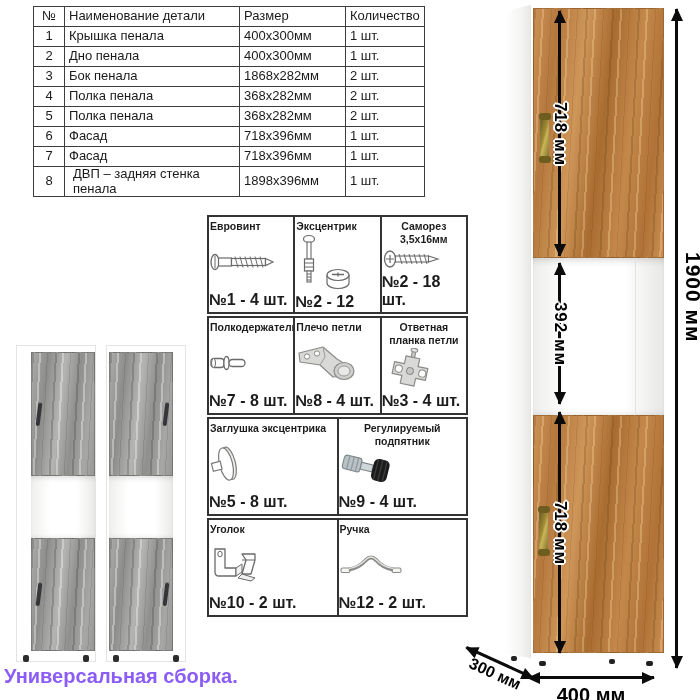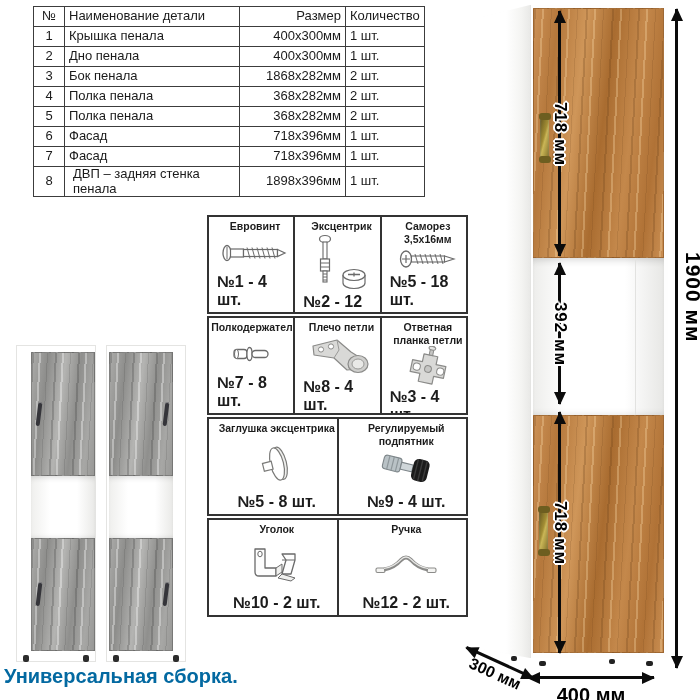--- a/index.html
+++ b/index.html
@@ -7,29 +7,29 @@
         font-family:"Liberation Sans",sans-serif;overflow:hidden;color:#1c1c1c;}
 
   
   .parts-table{position:absolute;left:33px;top:6px;border-collapse:collapse;
                font-size:13px;color:#1a1a1a;background:#fff;}
   .parts-table th,.parts-table td{border:1.6px solid #3c3c3c;padding:0 4px;
                height:19px;font-weight:normal;line-height:1.12;white-space:nowrap;}
   .parts-table td.wrap{white-space:normal;padding-left:8px;}
   .col-num{width:22px;text-align:center;}
   .col-name{width:162px;text-align:left;}
-  .col-size{width:97px;text-align:right;}
+  .col-size{width:97px;text-align:left;}
   .col-qty{width:68px;text-align:left;}
 
   
   .hw-grid{position:absolute;left:207px;top:215px;width:261px;}
   .hw-row{display:flex;border:2px solid #333;margin-bottom:2px;height:99px;
           box-sizing:border-box;background:#fff;}
-  .hw-cell{flex:1 1 0;display:flex;flex-direction:column;align-items:center;
-           border-right:2px solid #333;box-sizing:border-box;min-width:0;overflow:hidden;padding-left:8px;}
+  .hw-cell{flex:1 1 0;display:flex;flex-direction:column;align-items:flex-start;
+           border-right:2px solid #333;box-sizing:border-box;min-width:0;overflow:hidden;}
   .hw-cell:last-child{border-right:none;}
   .hw-title{font-weight:bold;font-size:10.5px;text-align:center;line-height:1.2;padding:3px 1px 0;}
   .hw-icon{flex:1;display:flex;align-items:center;justify-content:center;}
   .hw-count{font-weight:bold;font-size:16px;padding-bottom:3px;}
 
   
   .oak{background:
     repeating-linear-gradient(93deg, rgba(92,54,18,.22) 0 2px, rgba(0,0,0,0) 2px 8px,
       rgba(255,226,178,.30) 8px 10px, rgba(0,0,0,0) 10px 17px,
       rgba(92,54,18,.14) 17px 18px, rgba(0,0,0,0) 18px 26px),
@@ -95,21 +95,21 @@
   .label-1900{position:absolute;left:681px;top:252px;writing-mode:vertical-rl;text-orientation:mixed;
       font-weight:bold;font-size:21px;color:#000;letter-spacing:1px;white-space:nowrap;}
   .label-400{position:absolute;top:8px;left:50%;transform:translateX(-50%);
       font-weight:bold;font-size:20px;color:#000;white-space:nowrap;}
   .dim300-wrap{position:absolute;left:467px;top:646px;width:74px;
       transform:rotate(24.5deg);transform-origin:0 0;}
   .dim300-wrap .hdim{position:relative;display:block;width:100%;}
   .label-300{display:block;text-align:center;margin-top:2px;font-weight:bold;font-size:16px;color:#000;white-space:nowrap;}
 
   
-  .caption{position:absolute;left:4px;top:665px;font-weight:bold;font-size:20px;color:#0369a1;}
+  .caption{position:absolute;left:4px;top:665px;font-weight:bold;font-size:20px;color:#8b5cf6;}
 </style>
 </head>
 <body>
 
 <div class="page">
 
   <table class="parts-table">
     <tbody>
         <tr>
       <th class="col-num">№</th>
@@ -206,21 +206,21 @@
         <div class="hw-title">Саморез 3,5х16мм</div>
         <div class="hw-icon">
           <svg width="60" height="26" viewBox="0 0 60 26">
             <ellipse cx="8" cy="13" rx="5.5" ry="8" fill="#fff" stroke="#6a6a6a" stroke-width="1.3"></ellipse>
             <path d="M4 13 h8 M8 9 v8" stroke="#6a6a6a" stroke-width="1.2" fill="none"></path>
             <rect x="13.5" y="10" width="33" height="6" fill="#fff" stroke="#6a6a6a" stroke-width="1.1"></rect>
             <path d="M17 8 l3 10 M22 8 l3 10 M27 8 l3 10 M32 8 l3 10 M37 8 l3 10 M42 8 l3 10" stroke="#6a6a6a" stroke-width="1" fill="none"></path>
             <path d="M46.5 10 L56 13 L46.5 16 Z" fill="#fff" stroke="#6a6a6a" stroke-width="1.1"></path>
           </svg>
         </div>
-        <div class="hw-count">№5 - 18 шт.</div>
+        <div class="hw-count">№2 - 18 шт.</div>
       </div>
     </div>
 
     <div class="hw-row">
       <div class="hw-cell">
         <div class="hw-title">Полкодержатель</div>
         <div class="hw-icon">
           <svg width="46" height="20" viewBox="0 0 46 20">
             <rect x="2" y="5.5" width="13" height="9" rx="3" fill="#fff" stroke="#6a6a6a" stroke-width="1.3"></rect>
             <ellipse cx="4.5" cy="10" rx="2" ry="4.5" fill="#fff" stroke="#6a6a6a" stroke-width="1"></ellipse>

